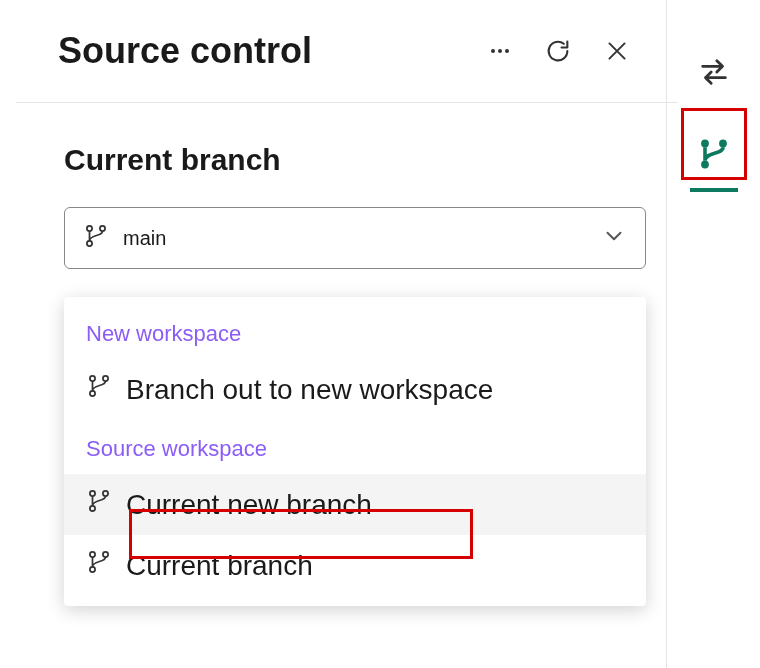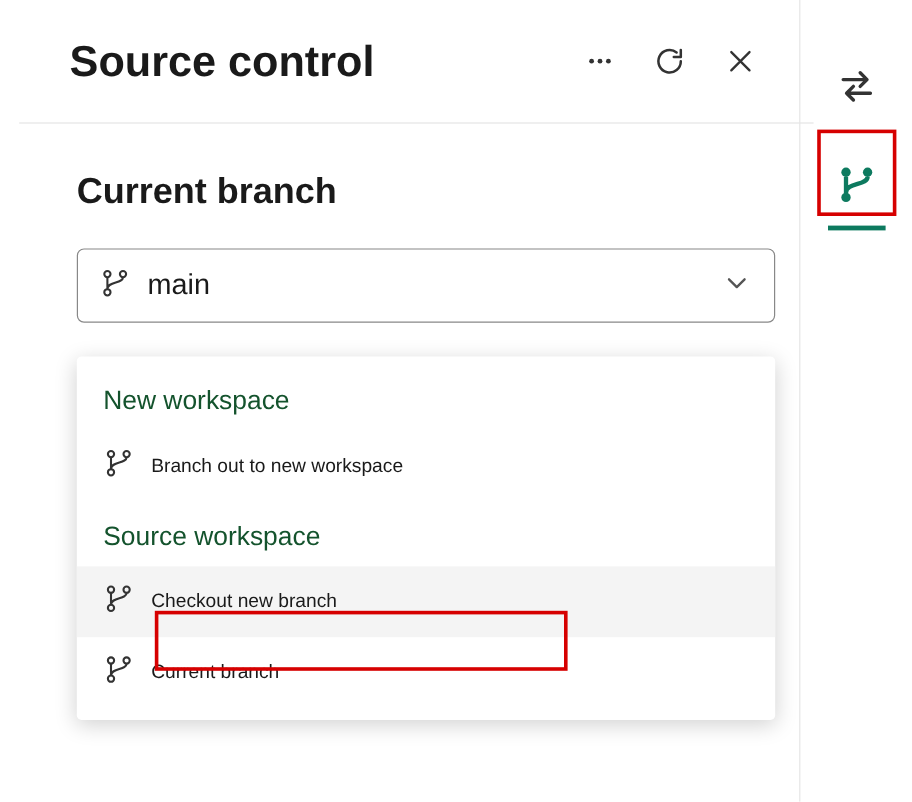--- a/index.html
+++ b/index.html
@@ -60,45 +60,45 @@
       border-radius: 6px;
       display: flex;
       align-items: center;
       padding: 0 18px;
       cursor: pointer;
       position: relative;
       background: #fff;
     }
     .branch-select .branch-icon { margin-right: 14px; }
     .branch-select .branch-name {
-      font-size: 24px;
+      font-size: 20px;
       color: #1a1a1a;
       flex: 1;
     }
     .dropdown {
       position: absolute;
       left: 48px;
       top: 297px;
       width: 582px;
       background: #fff;
       border-radius: 4px;
       box-shadow: 0 4px 18px rgba(0,0,0,0.18);
       padding: 8px 0 10px 0;
     }
     .dd-group-label {
       font-size: 22px;
-      color: #14532d;
+      color: #8b5cf6;
       padding: 16px 22px 12px 22px;
     }
     .dd-item {
       display: flex;
       align-items: center;
       padding: 14px 22px;
       cursor: pointer;
-      font-size: 16px;
+      font-size: 28px;
       color: #1a1a1a;
       position: relative;
     }
     .dd-item.selected { background: #f4f4f4; }
     .dd-item .branch-icon { margin-right: 14px; }
     .highlight-box {
       position: absolute;
       border: 3px solid #d60000;
       pointer-events: none;
     }
@@ -228,21 +228,21 @@
 
     <div class="dd-item selected">
       <span class="branch-icon">
         <svg width="26" height="26" viewBox="0 0 24 24" fill="none">
           <circle cx="6" cy="5" r="2.4" stroke="#333" stroke-width="1.6"></circle>
           <circle cx="6" cy="19" r="2.4" stroke="#333" stroke-width="1.6"></circle>
           <circle cx="18" cy="5" r="2.4" stroke="#333" stroke-width="1.6"></circle>
           <path d="M6 7.5v9M18 7.5c0 5-12 3-12 9" stroke="#333" stroke-width="1.6" fill="none"></path>
         </svg>
       </span>
-      <span>Checkout new branch</span>
+      <span>Current new branch</span>
     </div>
 
     <div class="dd-item">
       <span class="branch-icon">
         <svg width="26" height="26" viewBox="0 0 24 24" fill="none">
           <circle cx="6" cy="5" r="2.4" stroke="#333" stroke-width="1.6"></circle>
           <circle cx="6" cy="19" r="2.4" stroke="#333" stroke-width="1.6"></circle>
           <circle cx="18" cy="5" r="2.4" stroke="#333" stroke-width="1.6"></circle>
           <path d="M6 7.5v9M18 7.5c0 5-12 3-12 9" stroke="#333" stroke-width="1.6" fill="none"></path>
         </svg>

